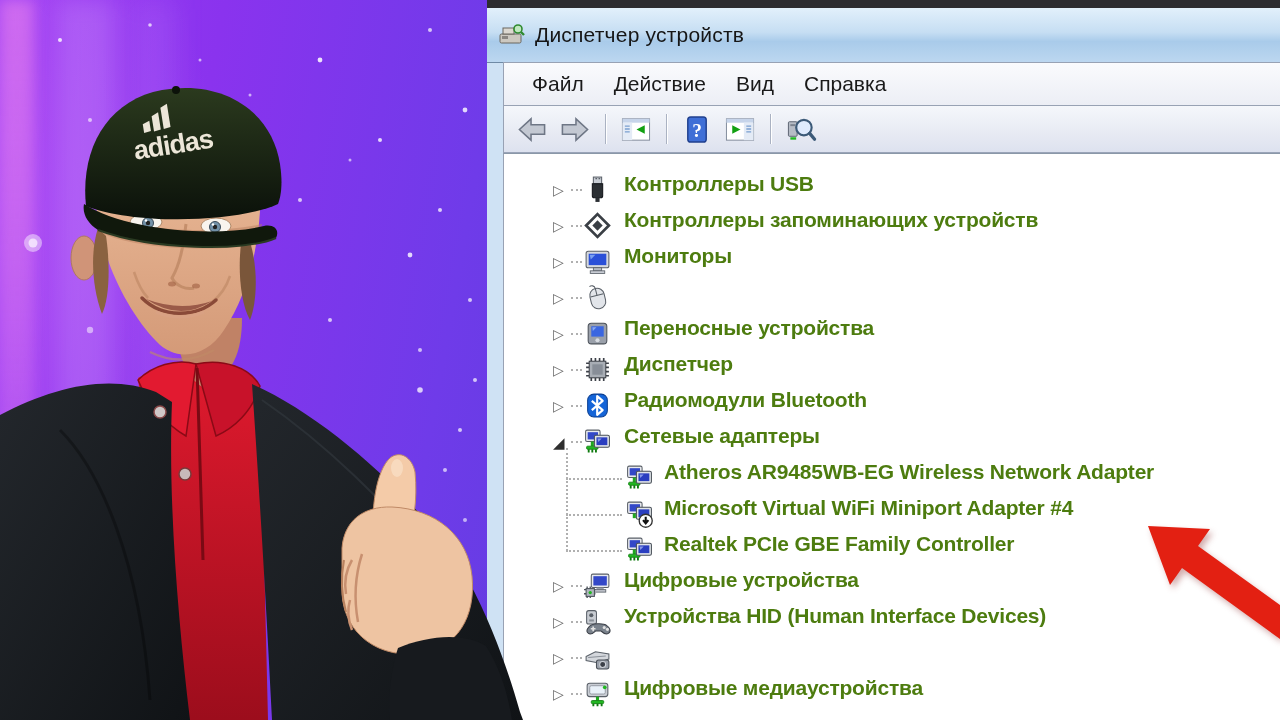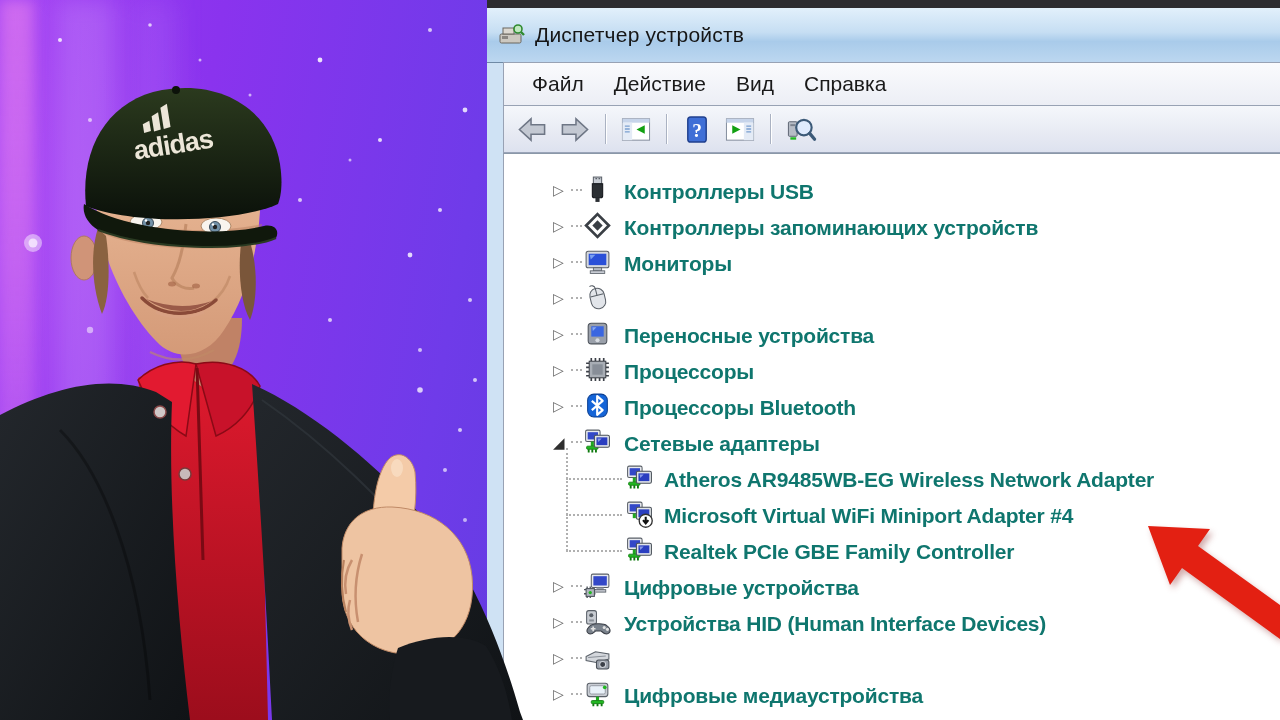--- a/index.html
+++ b/index.html
@@ -45,21 +45,21 @@
   .treepane{position:absolute;left:0;top:91px;right:0;bottom:0;background:#fff;
             border-left:1px solid #98a2b4;border-top:1px solid #8a98a8;box-sizing:border-box;overflow:hidden;}
   .tree-spacer{height:18px;}
   .trow{position:relative;height:36px;}
   .expander{position:absolute;left:49px;top:50%;transform:translateY(-50%);
             font-size:14px;color:#6e6e6e;line-height:1;}
   .expander.expanded{color:#2e2e2e;font-size:15px;}
   .dotlead{position:absolute;left:67px;top:17px;width:11px;border-top:2px dotted #b0b0b0;}
   .trow svg.tree-icon{position:absolute;left:79px;top:3px;width:29px;height:29px;}
   .lvl1 svg.tree-icon{left:121px;}
-  .lbl{position:absolute;left:120px;top:8px;font-size:21px;font-weight:600;color:#0f766e;
+  .lbl{position:absolute;left:120px;top:0;font-size:21px;font-weight:600;color:#4d7c0f;
        letter-spacing:-.2px;white-space:nowrap;}
   .lvl1 .lbl{left:160px;font-weight:600;}
   .v-guide{position:absolute;left:62px;top:294px;height:103px;border-left:2px dotted #b0b0b0;}
   .h-guide{position:absolute;left:62px;width:56px;border-top:2px dotted #b0b0b0;}
 
   
   .person{position:absolute;left:0;top:0;z-index:3;pointer-events:none;}
   .arrow-svg{position:absolute;left:1080px;top:498px;z-index:4;
              filter:drop-shadow(3px 4px 3px rgba(130,20,20,.35));}
   .hidden-defs{position:absolute;width:0;height:0;overflow:hidden;}
@@ -358,29 +358,29 @@
               <use href="#ic-portable"></use>
             </svg>
             <span class="lbl">Переносные устройства</span>
           </div>
           <div class="trow lvl0">
             <span class="expander collapsed">▷</span>
             <span class="dotlead"></span>
             <svg class="tree-icon" viewBox="0 0 28 28">
               <use href="#ic-cpu"></use>
             </svg>
-            <span class="lbl">Процессоры</span>
+            <span class="lbl">Диспетчер</span>
           </div>
           <div class="trow lvl0">
             <span class="expander collapsed">▷</span>
             <span class="dotlead"></span>
             <svg class="tree-icon" viewBox="0 0 28 28">
               <use href="#ic-bt"></use>
             </svg>
-            <span class="lbl">Процессоры Bluetooth</span>
+            <span class="lbl">Радиомодули Bluetooth</span>
           </div>
           <div class="trow lvl0">
             <span class="expander expanded">◢</span>
             <span class="dotlead"></span>
             <svg class="tree-icon" viewBox="0 0 28 28">
               <use href="#ic-net"></use>
             </svg>
             <span class="lbl">Сетевые адаптеры</span>
           </div>
           <div class="trow lvl1">

